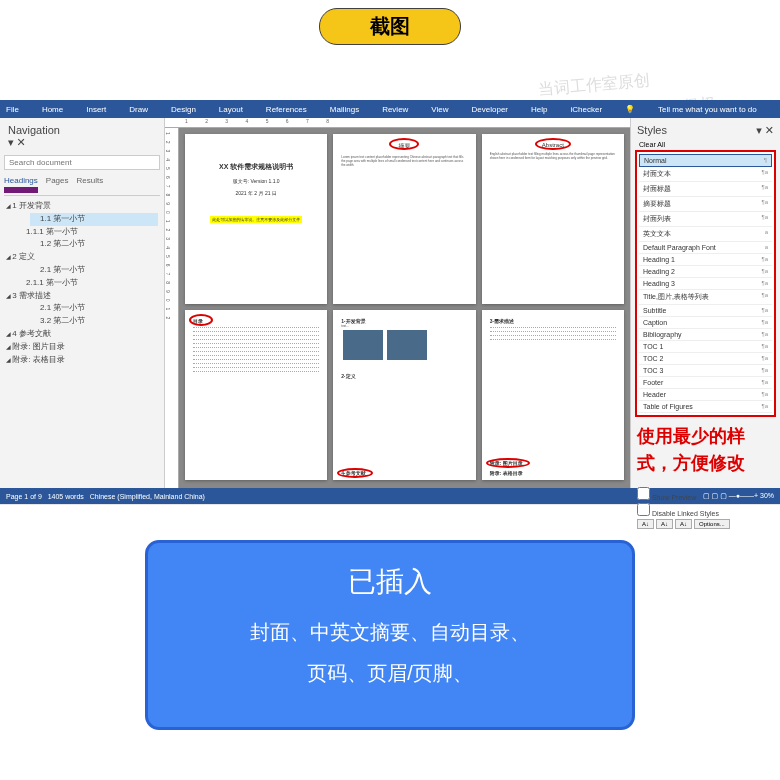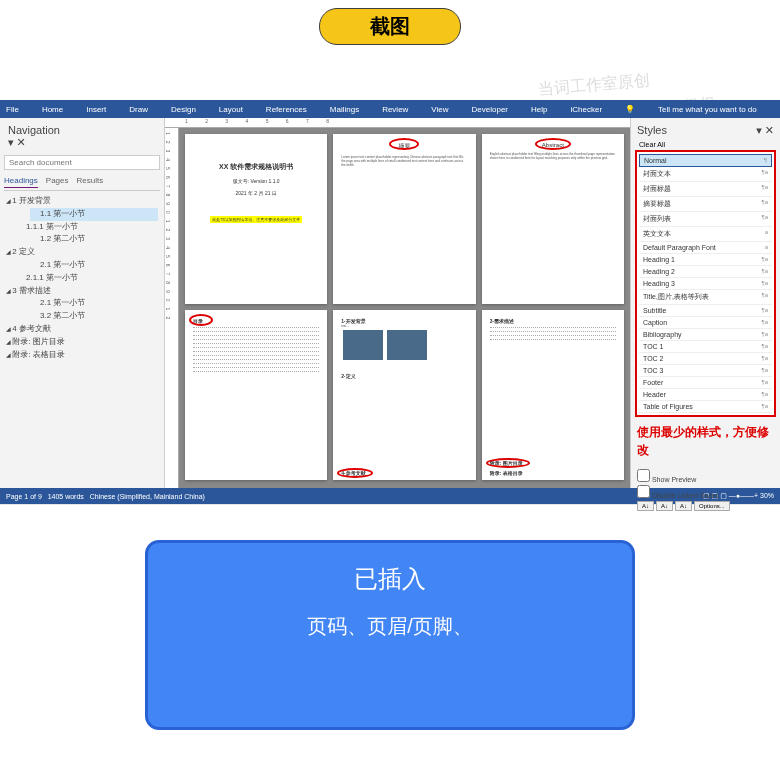--- a/index.html
+++ b/index.html
@@ -14,21 +14,21 @@
 
 .ribbon-tabs { background: #2b579a; color: #fff; height: 18px; display: flex; align-items: center; padding: 0 6px; gap: 23px; font-size: 8px; }
 .ribbon-tabs span { cursor: pointer; }
 
 .main-area { display: flex; height: 370px; }
 
 .nav-panel { width: 165px; background: #f3f3f3; border-right: 1px solid #ccc; padding: 4px; }
 .nav-title { font-size: 11px; color: #444; padding: 2px 4px; display: flex; justify-content: space-between; flex-direction: column; }
 .nav-search { width: 100%; border: 1px solid #ccc; padding: 2px 4px; font-size: 8px; margin: 4px 0; }
 .nav-tabs { display: flex; gap: 8px; font-size: 8px; color: #666; border-bottom: 1px solid #ccc; padding: 2px 0; }
-.nav-tabs .active { color: #2b579a; border-bottom: 1px solid #701a75; padding-bottom: 2px; }
+.nav-tabs .active { color: #2b579a; border-bottom: 6px solid #701a75; padding-bottom: 2px; }
 .nav-tree { font-size: 8px; color: #444; padding: 4px 2px; line-height: 1.6; }
 .nav-tree .l1::before { content: "◢ "; font-size: 6px; }
 .nav-tree .l2 { padding-left: 10px; margin-left: 24px; }
 .nav-tree .l2.sel { background: #cde6f7; }
 .nav-tree .l3 { padding-left: 20px; }
 
 .doc-area { flex: 1; background: #888; position: relative; overflow: hidden; }
 .ruler { height: 10px; background: #fff; border-bottom: 1px solid #aaa; font-size: 5px; color: #666; padding-left: 20px; letter-spacing: 8px; }
 .vruler { position: absolute; left: 0; top: 10px; bottom: 0; width: 14px; background: #fff; border-right: 1px solid #aaa; font-size: 5px; writing-mode: vertical-lr; padding-top: 4px; letter-spacing: 6px; color: #666; }
 .pages-grid { display: grid; grid-template-columns: repeat(3, 1fr); gap: 6px; padding: 6px 6px 6px 20px; }
@@ -41,30 +41,30 @@
 .page-text { font-size: 3px; line-height: 1.4; color: #555; }
 .toc-line { border-bottom: 1px dotted #aaa; margin: 3px 0; font-size: 4px; }
 .img-block { width: 40px; height: 30px; background: #4a6a8a; display: inline-block; margin: 2px; }
 
 .styles-panel { width: 150px; background: #f3f3f3; border-left: 1px solid #ccc; padding: 4px; position: relative; }
 .styles-title { font-size: 11px; color: #444; display: flex; justify-content: space-between; padding: 2px; }
 .styles-box { border: 2px solid #d00; padding: 2px; background: #fff; }
 .style-item { font-size: 7px; padding: 2px 4px; display: flex; justify-content: space-between; border-bottom: 1px solid #eee; color: #333; }
 .style-item .sym { color: #999; font-size: 6px; }
 .style-item.sel { background: #cde6f7; border: 1px solid #2b579a; }
-.annotation-red { color: #d00; font-size: 12px; font-weight: bold; padding: 6px 2px; line-height: 1.5; }
+.annotation-red { color: #d00; font-size: 18px; font-weight: bold; padding: 6px 2px; line-height: 1.5; }
 .styles-footer { font-size: 7px; color: #444; padding: 2px; }
 .styles-footer label { display: block; margin: 2px 0; }
 .opt-btns { display: flex; gap: 2px; margin-top: 2px; }
 .opt-btns button { font-size: 6px; padding: 1px 4px; border: 1px solid #aaa; background: #f0f0f0; }
 
 .status-bar { height: 16px; background: #2b579a; color: #fff; font-size: 7px; display: flex; align-items: center; justify-content: space-between; padding: 0 6px; }
 
 .blue-box { position: absolute; top: 540px; left: 50%; transform: translateX(-50%); width: 490px; height: 190px; background: #4285f4; border: 3px solid #2962d4; border-radius: 14px; color: #fff; text-align: center; padding: 20px; }
-.blue-box .line1 { font-size: 24px; margin-bottom: 18px; }
+.blue-box .line1 { font-size: 28px; margin-bottom: 18px; }
 .blue-box .line2 { font-size: 20px; margin-bottom: 14px; }
 </style>
 </head>
 <body>
 
 <div class="badge-top">截图</div>
 <div class="watermark1">当词工作室原创</div>
 <div class="watermark2">侵权</div>
 
 <div class="word-window">
@@ -282,14 +282,15 @@
     </div>
     <div>
       <span>▢ ▢ ▢</span> —●——+ 
       <span>30%</span>
     </div>
   </div>
 </div>
 
 <div class="blue-box">
   <div class="line1">已插入</div>
+  <div class="line2">封面、中英文摘要、自动目录、</div>
   <div class="line2">页码、页眉/页脚、</div>
 </div>
 
 </body></html>

